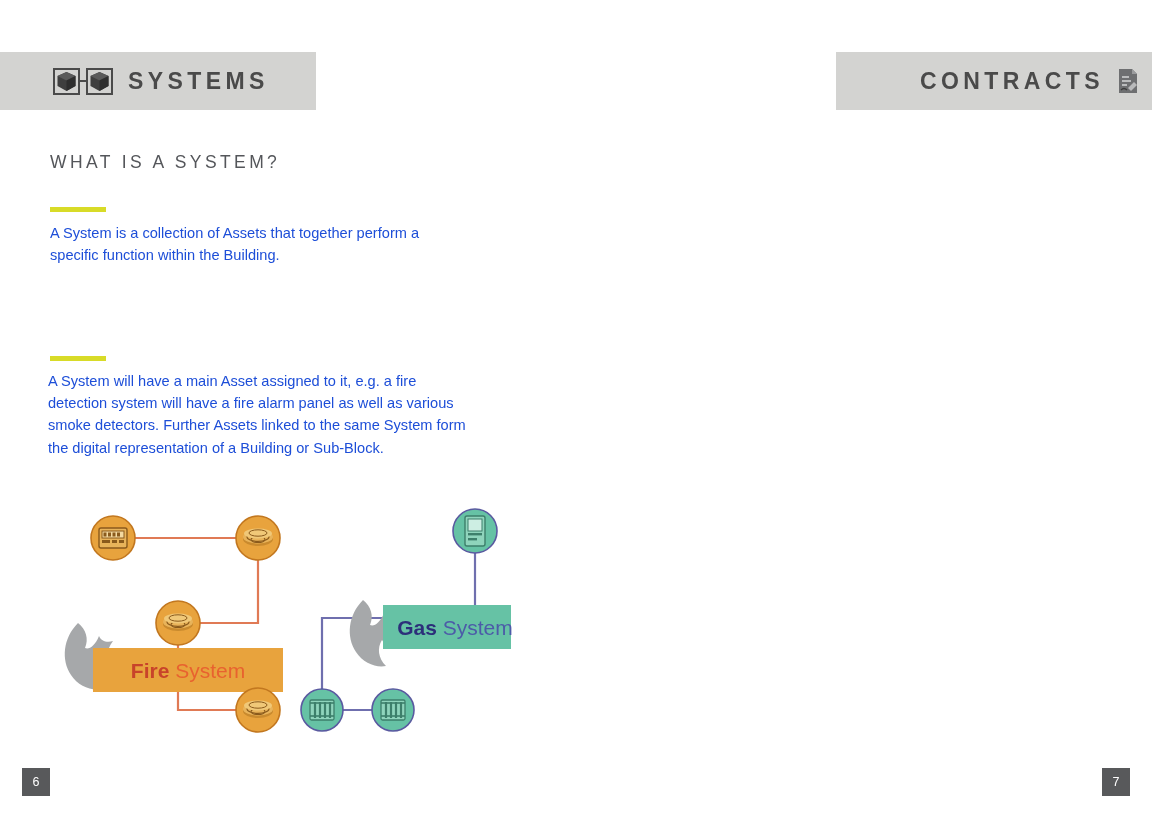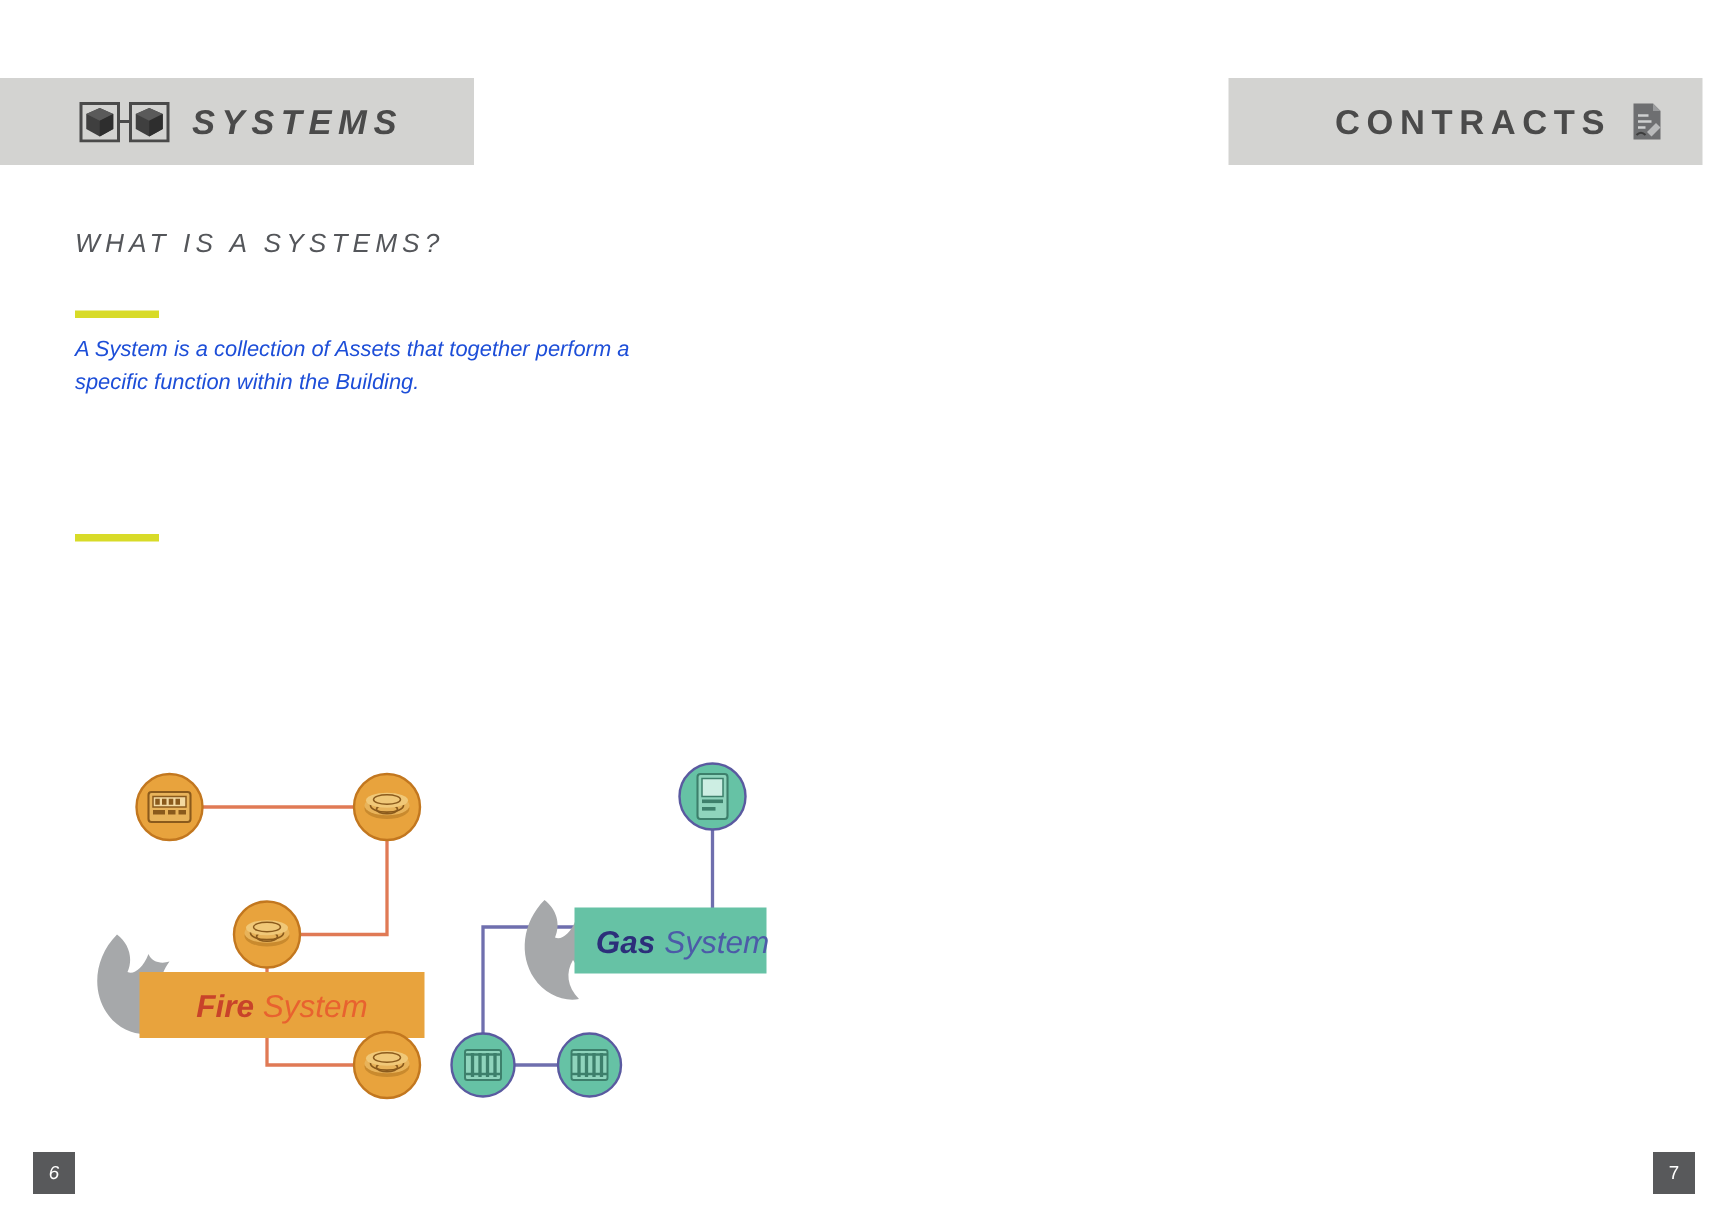--- a/index.html
+++ b/index.html
@@ -13,33 +13,33 @@
     font-family: "Liberation Sans", sans-serif;
     overflow: hidden;
     position: relative;
   }
   .page {
     position: absolute;
     top: 0;
     height: 817px;
     background: #ffffff;
   }
-  #page-left  { left: 0;   width: 576px; font-style: italic; }
+  #page-left  { left: 0;   width: 576px; }
   #page-right { left: 576px; width: 576px; }
 
   
   .header-bar {
     position: absolute;
     height: 58px;
     background: #d3d3d1;
     display: flex;
     align-items: center;
   }
   #header-left  { left: 0;   top: 52px; width: 316px; padding-left: 52px; box-sizing: border-box; }
-  #header-right { right: 17px;  top: 52px; width: 316px; padding-right: 25px; box-sizing: border-box;
+  #header-right { right: 0;  top: 52px; width: 316px; padding-right: 12px; box-sizing: border-box;
                   justify-content: flex-end; }
 
   .header-title {
     font-size: 23px;
     letter-spacing: 4.4px;
     font-weight: bold;
     color: #4a4a4a;
   }
 
   .cube-icon { display: inline-block; margin-right: 14px; line-height: 0; }
@@ -109,25 +109,26 @@
         <g fill="#3f3f3f">
           <polygon points="47.5,5 56.5,9 56.5,19 47.5,24 38.5,19 38.5,9"></polygon>
         </g>
         <polygon points="47.5,5 56.5,9 47.5,13.5 38.5,9" fill="#5a5a5a"></polygon>
         <polygon points="47.5,13.5 56.5,9 56.5,19 47.5,24" fill="#2e2e2e"></polygon>
       </svg>
     </span>
     <span class="header-title">SYSTEMS</span>
   </div>
 
-  <h2 class="section-heading" id="heading-what-is-a-system">WHAT IS A SYSTEMS?</h2>
+  <h2 class="section-heading" id="heading-what-is-a-system">WHAT IS A SYSTEM?</h2>
   <div class="rule" id="rule-1"></div>
   <p class="body-text" id="para-system-definition">A System is a collection of Assets that together perform a specific function within the Building.</p>
 
   <div class="rule" id="rule-2"></div>
+  <p class="body-text" id="para-system-how">A System will have a main Asset assigned to it, e.g. a fire detection system will have a fire alarm panel as well as various smoke detectors. Further Assets linked to the same System form the digital representation of a Building or Sub-Block.</p>
 
   <div id="systems-diagram">
     <svg width="490" height="255" viewBox="0 0 490 255">
       <defs>
 
         <g id="smoke-detector">
           <ellipse cx="0" cy="1" rx="15" ry="7" fill="#c98a2e"></ellipse>
           <ellipse cx="0" cy="-1" rx="15" ry="6.5" fill="#e8b35a"></ellipse>
           <ellipse cx="0" cy="-1" rx="11" ry="4.4" fill="none" stroke="#8a5a1c" stroke-width="1.1"></ellipse>
           <ellipse cx="0" cy="1.5" rx="7" ry="3" fill="none" stroke="#8a5a1c" stroke-width="1.1"></ellipse>

